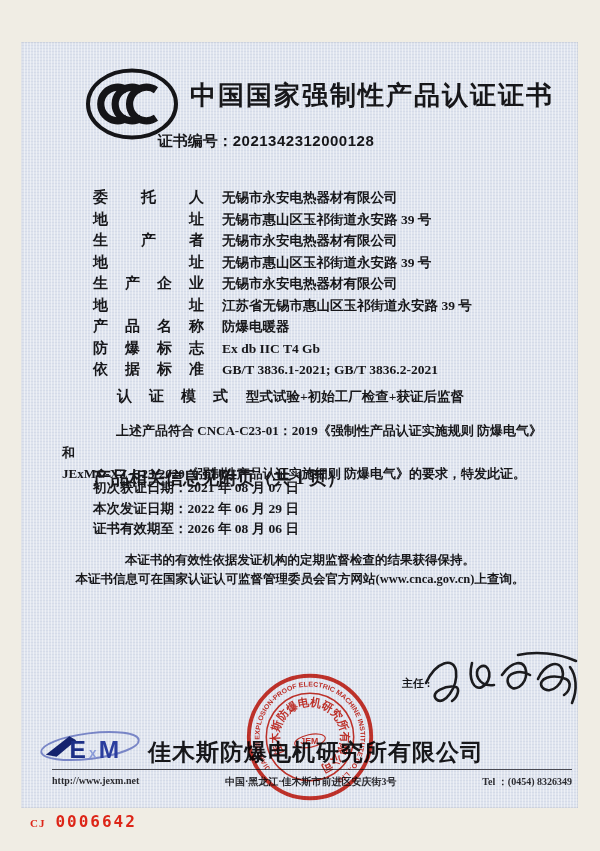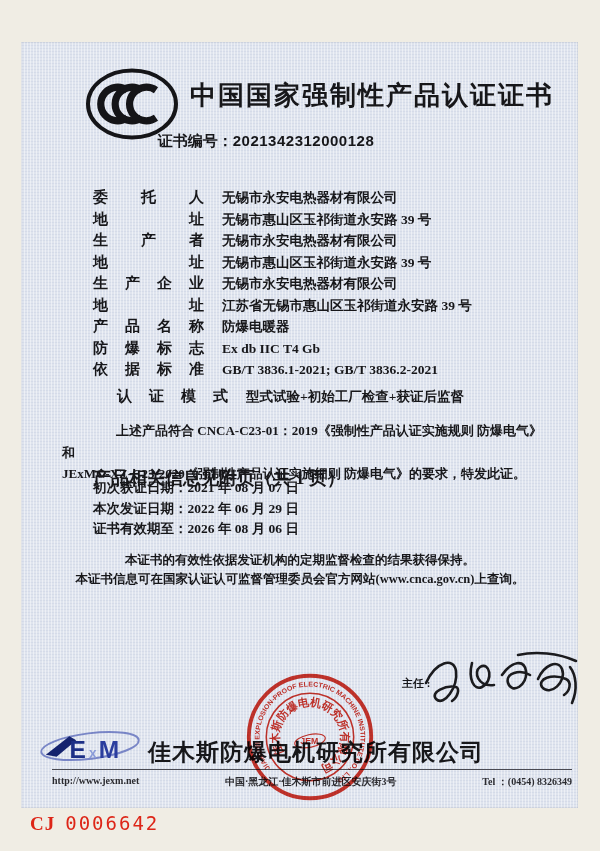--- a/index.html
+++ b/index.html
@@ -38,22 +38,22 @@
   .stamp{position:absolute;left:242px;top:669px;width:136px;height:136px;z-index:6;
        mix-blend-mode:multiply;opacity:.93;}
 
   .brand-logo{position:absolute;left:36px;top:724px;width:108px;height:46px;z-index:2;}
   .brand-name{position:absolute;left:148px;top:737px;font-family:"Liberation Sans","DejaVu Sans",sans-serif;
        font-size:23px;font-weight:bold;letter-spacing:1px;white-space:nowrap;z-index:2;}
   .divider{position:absolute;left:52px;right:28px;top:769px;border-top:1.5px solid #4a4a52;z-index:2;}
   .footer{position:absolute;left:52px;right:28px;top:775px;display:flex;justify-content:space-between;
        font-size:10px;font-weight:bold;color:#2b2b30;z-index:2;}
   .serial{position:absolute;left:30px;top:812px;display:flex;align-items:baseline;gap:10px;color:#dd2517;}
-  .serial .pfx{font-size:19px;font-weight:bold;letter-spacing:1px;}
-  .serial .num{font-family:"DejaVu Sans Mono","Liberation Mono",monospace;font-size:19px;font-weight:normal;letter-spacing:2px;}
+  .serial .pfx{font-size:11px;font-weight:bold;letter-spacing:1px;}
+  .serial .num{font-family:"DejaVu Sans Mono","Liberation Mono",monospace;font-size:16px;font-weight:bold;letter-spacing:2px;}
 </style>
 </head>
 <body>
 
 <div class="page">
   <div class="panel"></div>
 
   <svg class="ccc-logo" viewBox="0 0 120 94">
     <ellipse cx="60" cy="47" rx="55" ry="42" fill="none" stroke="#151518" stroke-width="5"></ellipse>
     <g fill="none" stroke="#151518" stroke-width="9">

